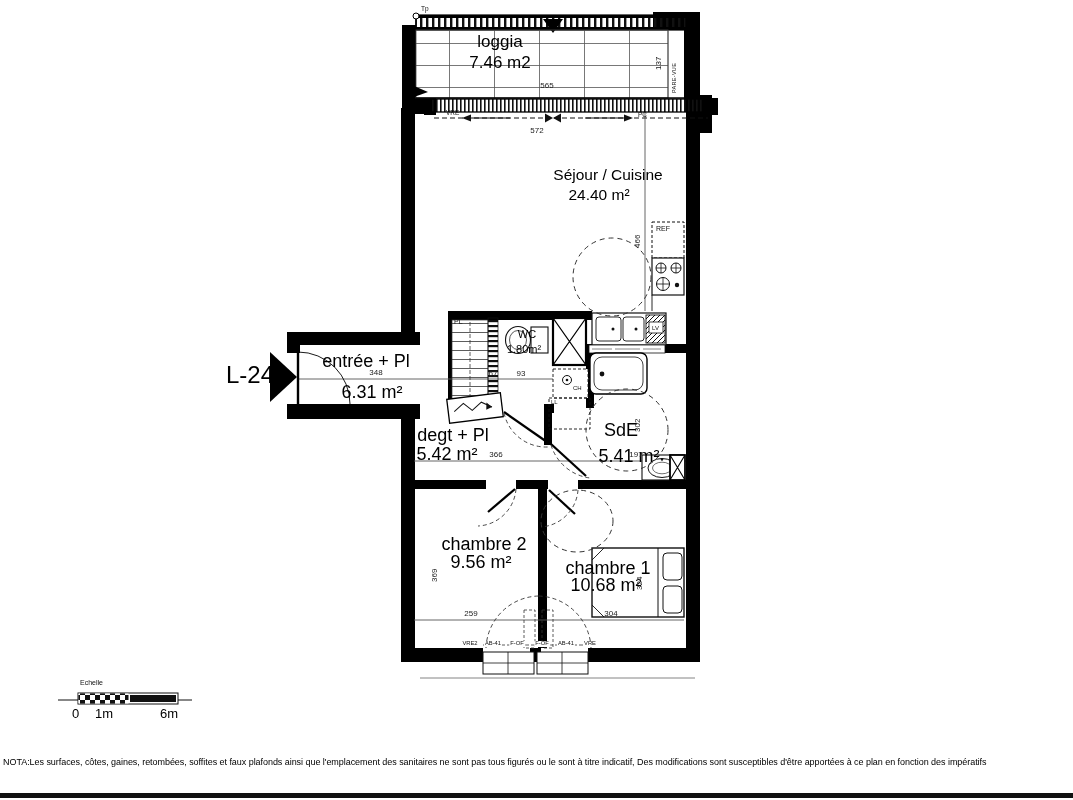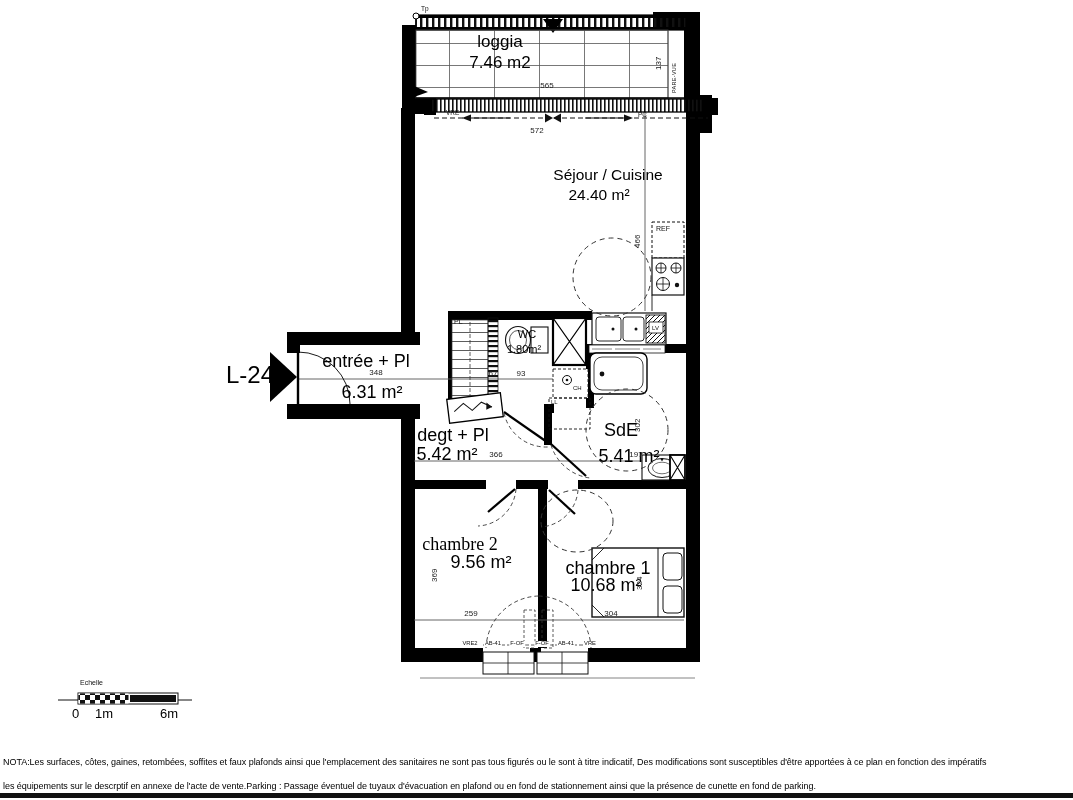--- a/index.html
+++ b/index.html
@@ -253,21 +253,21 @@
 
 <div class="lbl small" style="left:527px;top:329px;">WC</div>
 <div class="lbl small" style="left:524px;top:344px;">1.80m²</div>
 
 <div class="lbl room" style="left:453px;top:426px;">degt + Pl</div>
 <div class="lbl room" style="left:447px;top:445px;">5.42 m²</div>
 
 <div class="lbl room" style="left:621px;top:421px;">SdE</div>
 <div class="lbl room" style="left:629px;top:447px;">5.41 m²</div>
 
-<div class="lbl room" style="left:460px;top:535px;font-family:Liberation Serif, serif;">chambre 2</div>
+<div class="lbl room" style="left:484px;top:535px;">chambre 2</div>
 <div class="lbl room" style="left:481px;top:553px;">9.56 m²</div>
 
 <div class="lbl room" style="left:608px;top:559px;">chambre 1</div>
 <div class="lbl room" style="left:606px;top:576px;">10.68 m²</div>
 
 <div class="lbl dim" style="left:547px;top:82px;">565</div>
 <div class="lbl dim" style="left:537px;top:127px;">572</div>
 <div class="lbl dim" style="left:376px;top:369px;">348</div>
 <div class="lbl dim" style="left:470px;top:370px;padding-left:46px;">67</div>
 <div class="lbl dim" style="left:521px;top:370px;">93</div>
@@ -297,15 +297,14 @@
 <div class="winlbl lbl" style="left:542px;top:641px;">F-OF</div>
 <div class="winlbl lbl" style="left:566px;top:641px;">AB-41</div>
 <div class="winlbl lbl" style="left:590px;top:641px;">VRE</div>
 
 <div class="lbl tiny" style="left:80px;top:679px;transform:none;font-size:7px;">Echelle</div>
 <div class="lbl scalelbl" style="left:72px;top:707px;">0</div>
 <div class="lbl scalelbl" style="left:95px;top:707px;">1m</div>
 <div class="lbl scalelbl" style="left:160px;top:707px;">6m</div>
 
 <div class="nota" style="top:757px;">NOTA:Les surfaces, côtes, gaines, retombées, soffites et faux plafonds ainsi que l'emplacement des sanitaires ne sont pas tous figurés ou le sont à titre indicatif, Des modifications sont susceptibles d'être apportées à ce plan en fonction des impératifs</div>
-<div class="nota" style="top:781px;">les équipements sur le descrptif en annexe de l'acte de vente.Parking : Passage éventuel de tuyaux d'évacuation en plafond ou en fond de stationnement ainsi que la présence de cunette en fond de parking.</div>
 
 </div>
 
 </body></html>

